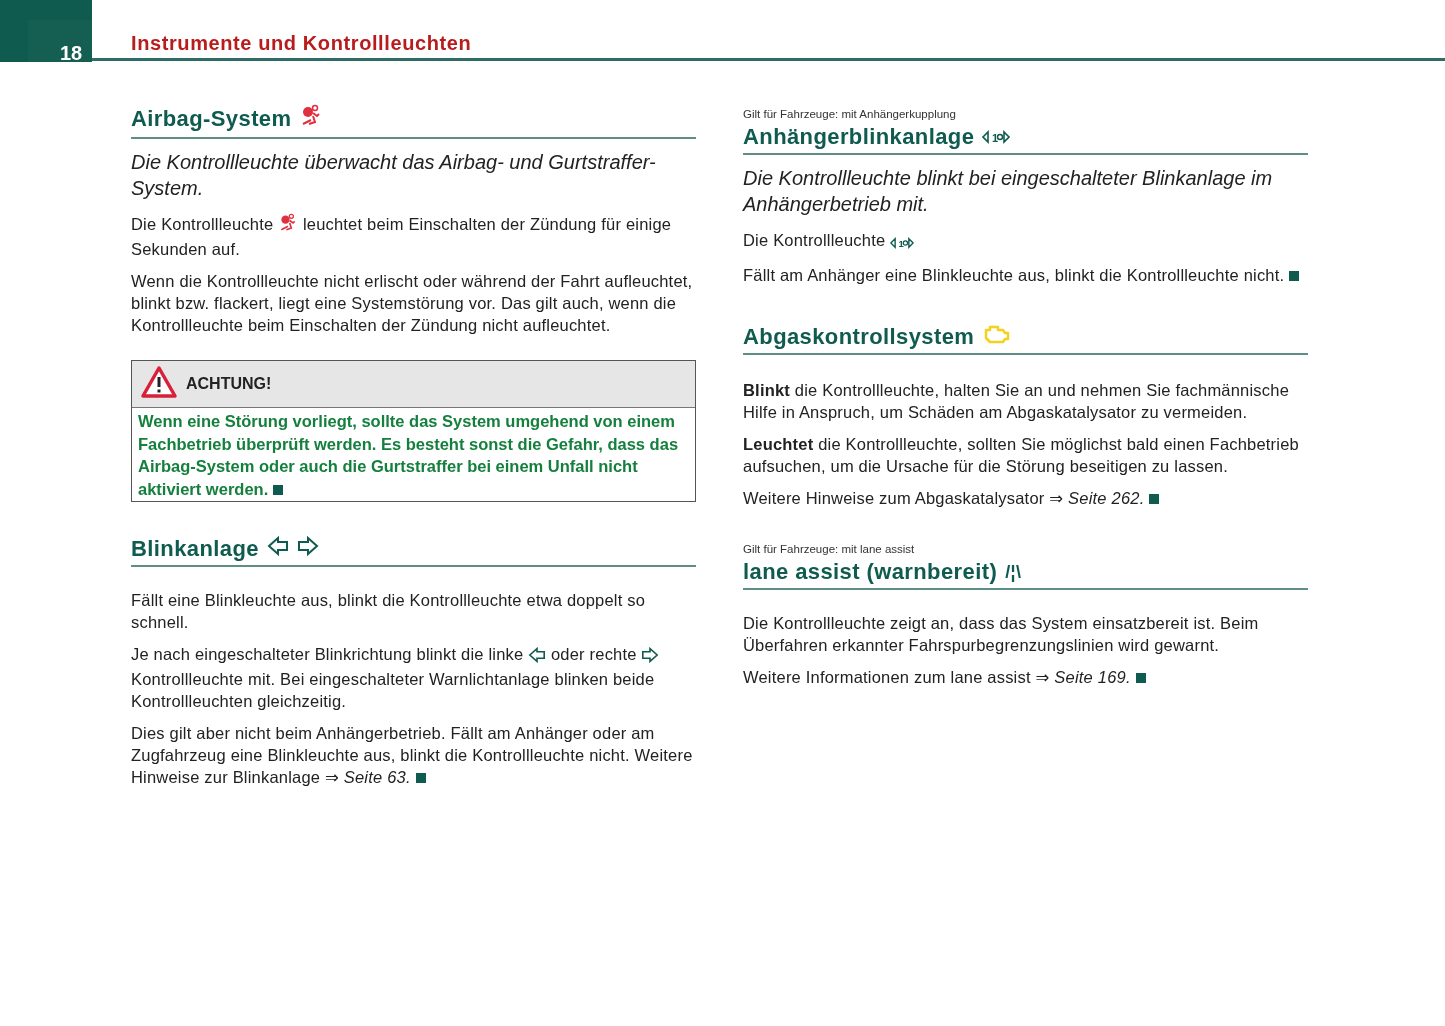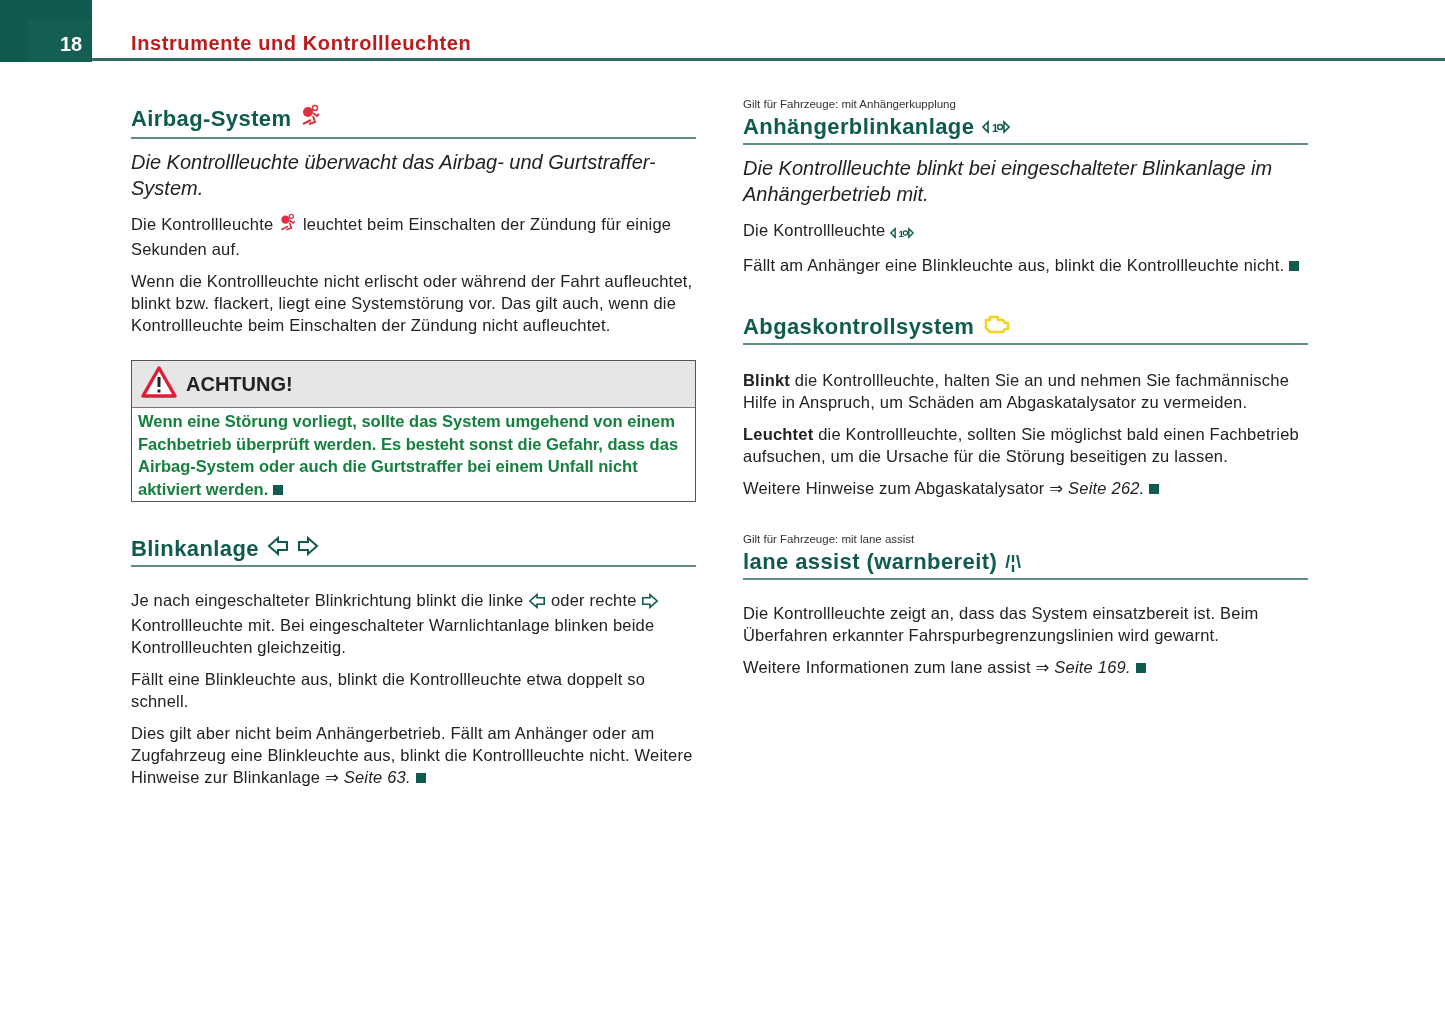--- a/index.html
+++ b/index.html
@@ -1,34 +1,34 @@
 <!DOCTYPE html>
 <html><head>
 <meta charset="utf-8">
 <style>
   html, body { margin: 0; padding: 0; background: #ffffff; }
   body { width: 1445px; height: 1026px; position: relative; overflow: hidden;
          font-family: "Liberation Sans", "DejaVu Sans", sans-serif; color: #222; }
   .page-tab { position: absolute; left: 0; top: 0; width: 92px; height: 62px; background: #0f5b4f; }
   .page-tab .inner { position: absolute; left: 28px; top: 20px; width: 64px; height: 42px; background: #155e52; }
-  .page-number { position: absolute; left: 60px; top: 33px; color: #fff; font-weight: bold; font-size: 20px; }
+  .page-number { position: absolute; left: 60px; top: 42px; color: #fff; font-weight: bold; font-size: 20px; }
   .header-title { position: absolute; left: 131px; top: 32px; font-size: 20px; font-weight: bold; color: #b91c1c; letter-spacing: 0.6px; text-align: center; }
   .header-rule { position: absolute; left: 92px; top: 58px; width: 1353px; height: 3px; background: #2e6d64; }
   .col { position: absolute; width: 565px; }
   .col-left { left: 131px; top: 104px; }
-  .col-right { left: 743px; top: 98px; }
+  .col-right { left: 743px; top: 108px; }
   .applies { font-size: 11.5px; color: #333; margin: 0 0 4px 0; }
   .sec-title { font-size: 22px; font-weight: bold; color: #0f5b4f; letter-spacing: 0.4px;
                border-bottom: 2px solid #5e8e86; padding-bottom: 3px; margin: 0 0 10px 0; display: flex; align-items: center; gap: 8px; }
   .lead { font-style: italic; font-size: 20px; line-height: 26px; color: #222; margin: 0 0 12px 0; }
   p.body { font-size: 16.5px; line-height: 22px; margin: 0 0 10px 0; color: #222; letter-spacing: 0.2px; }
   .end-mark { display: inline-block; width: 10px; height: 10px; background: #0f5b4f; margin-left: 5px; vertical-align: 0px; }
   .warn-box { border: 1.5px solid #555; margin: 24px 0 34px 0; }
   .warn-head { background: #e6e6e6; border-bottom: 1.5px solid #777; height: 46px; display: flex; align-items: center; padding-left: 8px; gap: 8px; }
-  .warn-title { font-size: 20px; font-weight: bold; color: #222; }
+  .warn-title { font-size: 16px; font-weight: bold; color: #222; }
   .warn-body { font-size: 16.5px; line-height: 22.5px; font-weight: bold; padding: 2px 6px 1px 6px; color: #15803d; }
   .icon-inline { display: inline-block; vertical-align: -3px; }
   .ref { font-style: italic; }
   b.kw { font-weight: bold; }
 </style>
 </head>
 <body>
 
 <div class="page-tab">
     <div class="inner"></div>
@@ -82,32 +82,32 @@
   <section>
     <h2 class="sec-title" style="margin-bottom:22px">
       <span>Blinkanlage</span>
       <span><svg width="22" height="20" viewBox="0 0 22 20">
             <path d="M2 10 L11 2 L11 6 L20 6 L20 14 L11 14 L11 18 Z" fill="none" stroke="#0f5b4f" stroke-width="2"></path>
           </svg></span>
       <span><svg width="22" height="20" viewBox="0 0 22 20">
             <path d="M20 10 L11 2 L11 6 L2 6 L2 14 L11 14 L11 18 Z" fill="none" stroke="#0f5b4f" stroke-width="2"></path>
           </svg></span>
     </h2>
+    <p class="body">Fällt eine Blinkleuchte aus, blinkt die Kontrollleuchte etwa doppelt so schnell.</p>
     <p class="body">
       <span>Je nach eingeschalteter Blinkrichtung blinkt die linke</span>
       <span class="icon-inline"><svg width="18" height="16" viewBox="0 0 22 20">
             <path d="M2 10 L11 2 L11 6 L20 6 L20 14 L11 14 L11 18 Z" fill="none" stroke="#0f5b4f" stroke-width="2"></path>
           </svg></span>
       <span>oder rechte</span>
       <span class="icon-inline"><svg width="18" height="16" viewBox="0 0 22 20">
             <path d="M20 10 L11 2 L11 6 L2 6 L2 14 L11 14 L11 18 Z" fill="none" stroke="#0f5b4f" stroke-width="2"></path>
           </svg></span>
       <span>Kontrollleuchte mit. Bei eingeschalteter Warnlichtanlage blinken beide Kontrollleuchten gleichzeitig.</span>
     </p>
-    <p class="body">Fällt eine Blinkleuchte aus, blinkt die Kontrollleuchte etwa doppelt so schnell.</p>
     <p class="body">
       <span>Dies gilt aber nicht beim Anhängerbetrieb. Fällt am Anhänger oder am Zugfahrzeug eine Blinkleuchte aus, blinkt die Kontrollleuchte nicht. Weitere Hinweise zur Blinkanlage</span>
       <span>⇒</span>
       <span class="ref">Seite 63.</span><span class="end-mark"></span>
     </p>
   </section>
 </div>
 
 <div class="col col-right">
 

